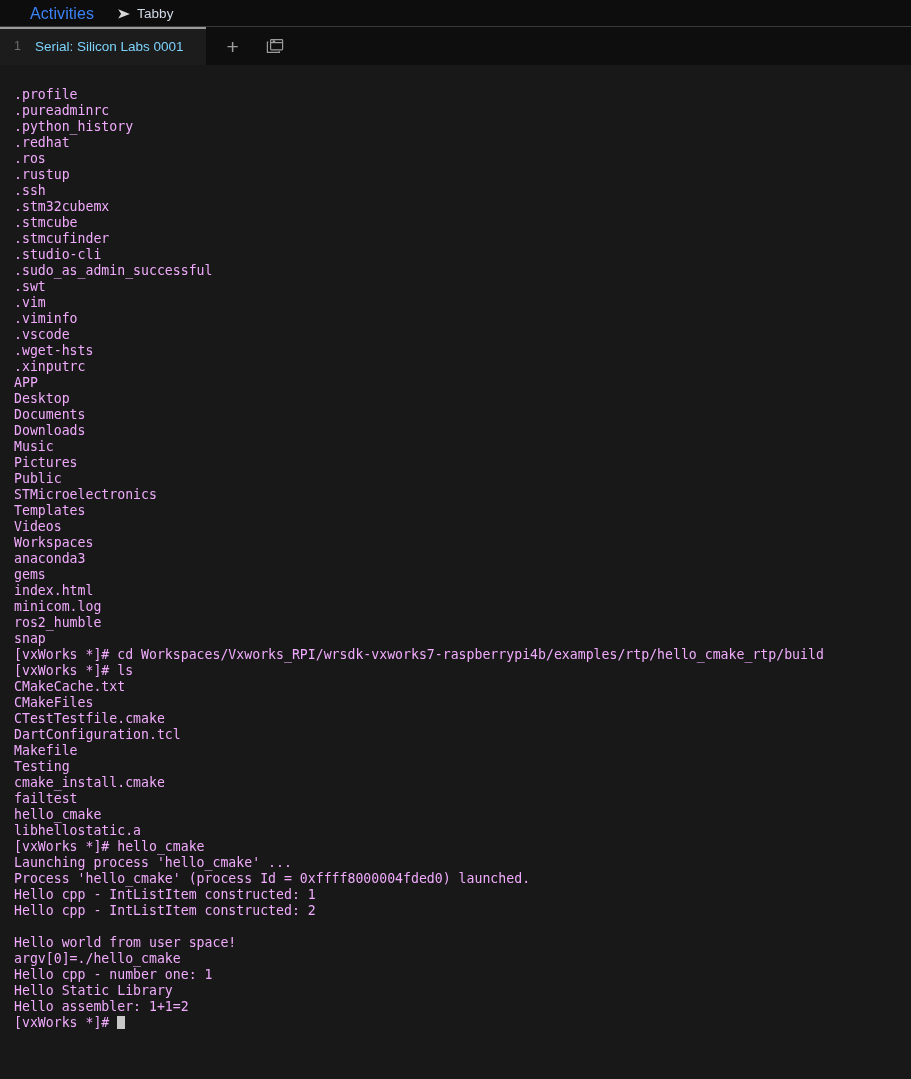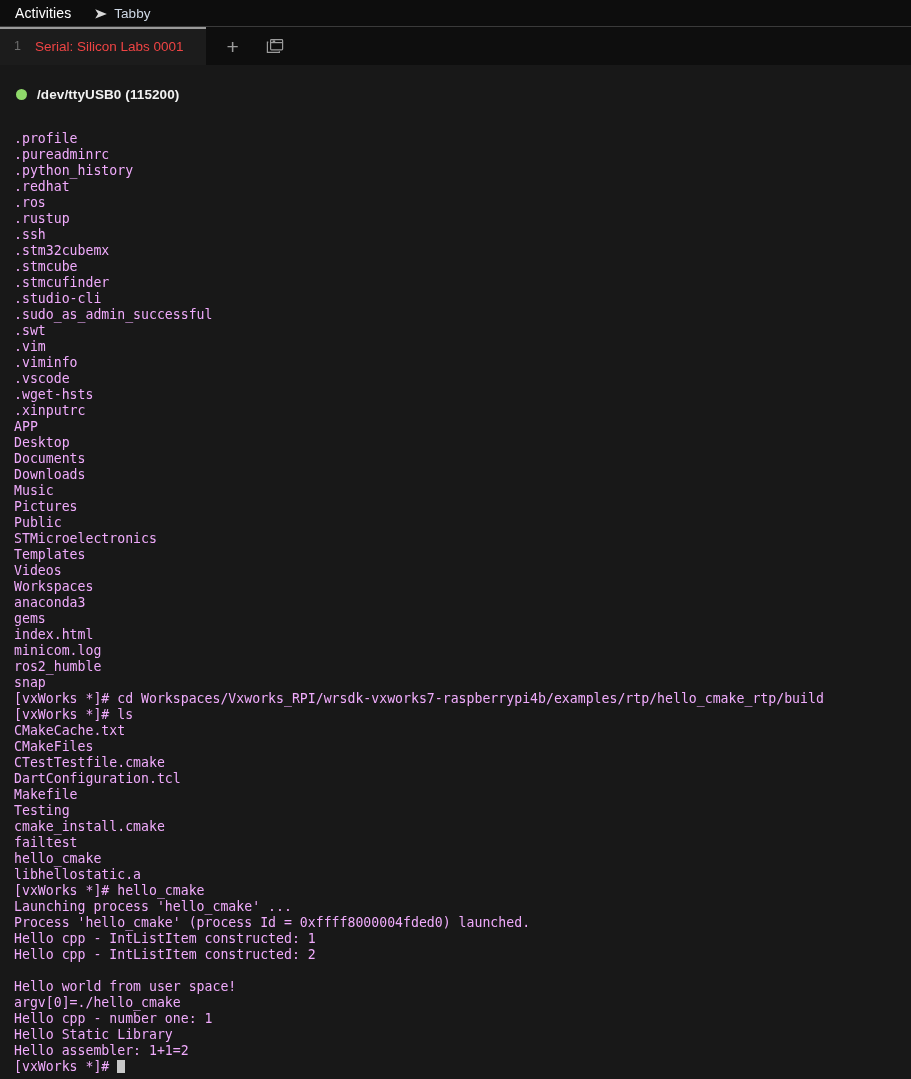--- a/index.html
+++ b/index.html
@@ -21,23 +21,23 @@
   #gnome-topbar {
     height: 27px;
     background: #0d0d0d;
     display: flex;
     align-items: center;
     position: relative;
     border-bottom: 1px solid #3a3a3a;
   }
 
   .activities {
-    font-size: 14px;
-    color: #ffffff;
-    padding: 0 14px 0 15px;
+    font-size: 16px;
+    color: #3b82f6;
+    padding: 0 14px 0 30px;
     letter-spacing: 0.1px;
     line-height: 27px;
     cursor: default;
   }
 
   .app-indicator {
     display: flex;
     align-items: center;
     gap: 8px;
     padding: 0 10px;
@@ -86,21 +86,21 @@
     background: #9a9a9a;
   }
 
   .tab .tab-index {
     font-size: 12.5px;
     color: #6e6e6e;
   }
 
   .tab .tab-label {
     font-size: 13.5px;
-    color: #ef4444;
+    color: #7dd3fc;
     white-space: nowrap;
   }
 
   .tabbar-actions {
     display: flex;
     align-items: center;
     gap: 4px;
     padding-left: 8px;
   }
 
@@ -209,20 +209,16 @@
           <path d="M2.3 4.2 L1.4 4.2 L1.4 14.4 L13.4 14.4 L13.4 13.3"></path>
         </svg>
       </span>
     </button>
 
   </div>
 </div>
 
 <div id="terminal-pane">
 
-  <div class="conn-status">
-    <span class="conn-dot"></span>
-    <span class="conn-label">/dev/ttyUSB0 (115200)</span>
-  </div>
 
   <div id="terminal-output"><div class="term-line">.profile</div><div class="term-line">.pureadminrc</div><div class="term-line">.python_history</div><div class="term-line">.redhat</div><div class="term-line">.ros</div><div class="term-line">.rustup</div><div class="term-line">.ssh</div><div class="term-line">.stm32cubemx</div><div class="term-line">.stmcube</div><div class="term-line">.stmcufinder</div><div class="term-line">.studio-cli</div><div class="term-line">.sudo_as_admin_successful</div><div class="term-line">.swt</div><div class="term-line">.vim</div><div class="term-line">.viminfo</div><div class="term-line">.vscode</div><div class="term-line">.wget-hsts</div><div class="term-line">.xinputrc</div><div class="term-line">APP</div><div class="term-line">Desktop</div><div class="term-line">Documents</div><div class="term-line">Downloads</div><div class="term-line">Music</div><div class="term-line">Pictures</div><div class="term-line">Public</div><div class="term-line">STMicroelectronics</div><div class="term-line">Templates</div><div class="term-line">Videos</div><div class="term-line">Workspaces</div><div class="term-line">anaconda3</div><div class="term-line">gems</div><div class="term-line">index.html</div><div class="term-line">minicom.log</div><div class="term-line">ros2_humble</div><div class="term-line">snap</div><div class="term-line">[vxWorks *]# cd Workspaces/Vxworks_RPI/wrsdk-vxworks7-raspberrypi4b/examples/rtp/hello_cmake_rtp/build</div><div class="term-line">[vxWorks *]# ls</div><div class="term-line">CMakeCache.txt</div><div class="term-line">CMakeFiles</div><div class="term-line">CTestTestfile.cmake</div><div class="term-line">DartConfiguration.tcl</div><div class="term-line">Makefile</div><div class="term-line">Testing</div><div class="term-line">cmake_install.cmake</div><div class="term-line">failtest</div><div class="term-line">hello_cmake</div><div class="term-line">libhellostatic.a</div><div class="term-line">[vxWorks *]# hello_cmake</div><div class="term-line">Launching process 'hello_cmake' ...</div><div class="term-line">Process 'hello_cmake' (process Id = 0xffff8000004fded0) launched.</div><div class="term-line">Hello cpp - IntListItem constructed: 1</div><div class="term-line">Hello cpp - IntListItem constructed: 2</div><div class="term-line"></div><div class="term-line">Hello world from user space!</div><div class="term-line">argv[0]=./hello_cmake</div><div class="term-line">Hello cpp - number one: 1</div><div class="term-line">Hello Static Library</div><div class="term-line">Hello assembler: 1+1=2</div><div class="term-line"><span>[vxWorks *]# </span><span class="cursor-block"></span></div></div>
 
 </div>
 
 </body></html>

